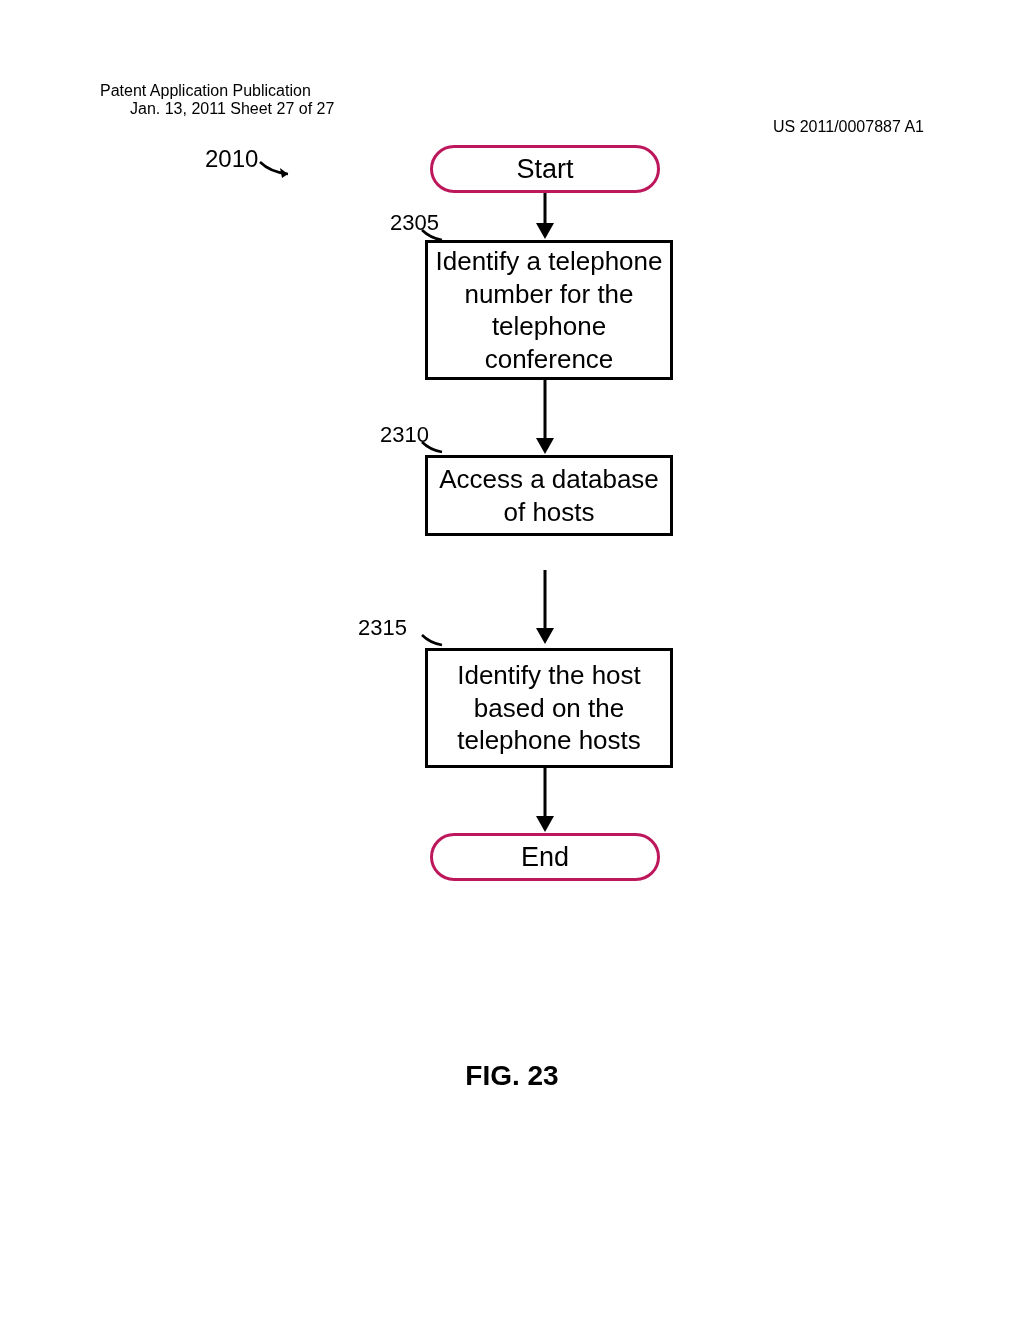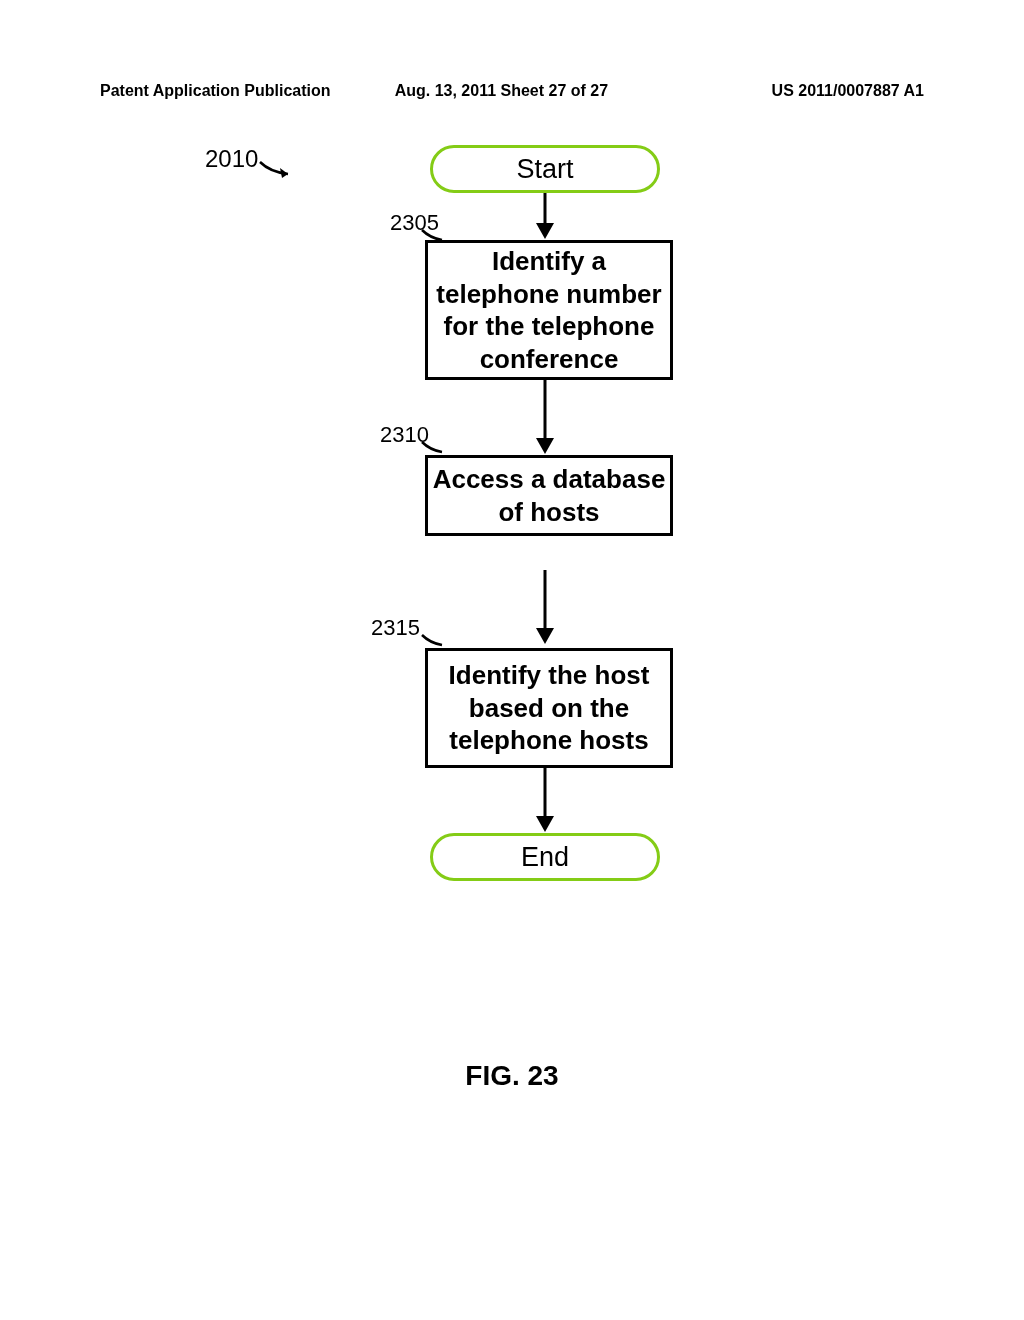--- a/index.html
+++ b/index.html
@@ -15,21 +15,22 @@
     position: relative;
   }
   .header {
     position: absolute;
     top: 82px;
     left: 0;
     right: 0;
     display: flex;
     padding: 0 100px;
     font-size: 16px;
-    font-weight: bold;
+    font-weight: normal;
+    flex-direction: column;
   }
   .header-left {
     flex: 1;
     text-align: left;
   }
   .header-center {
     flex: 1;
     text-align: left;
     padding-left: 30px;
   }
@@ -58,34 +59,34 @@
   .ref-box {
     position: absolute;
     font-size: 22px;
     font-weight: normal;
   }
   .ref-arrow {
     position: absolute;
   }
   .terminal-box {
     position: absolute;
-    border: 3px solid #84cc16;
+    border: 3px solid #be185d;
     border-radius: 30px;
     font-size: 27px;
     font-weight: normal;
     display: flex;
     align-items: center;
     justify-content: center;
     background: white;
   }
   .process-box {
     position: absolute;
     border: 3px solid black;
     font-size: 26px;
-    font-weight: bold;
+    font-weight: normal;
     display: flex;
     align-items: center;
     justify-content: center;
     text-align: center;
     background: white;
     line-height: 1.25;
   }
   .arrow-line {
     position: absolute;
     width: 3px;
@@ -111,21 +112,21 @@
     text-align: center;
     font-size: 28px;
     font-weight: bold;
   }
 </style>
 </head>
 <body>
 
 <div class="header">
   <div class="header-left">Patent Application Publication</div>
-  <div class="header-center">Aug. 13, 2011  Sheet 27 of 27</div>
+  <div class="header-center">Jan. 13, 2011  Sheet 27 of 27</div>
   <div class="header-right">US 2011/0007887 A1</div>
 </div>
 
 <div class="flowchart">
 
   <div class="ref-2010">2010</div>
   <svg class="ref-2010-arrow" width="40" height="20" viewBox="0 0 40 20">
     <path d="M 2 2 Q 12 12 30 14" stroke="black" stroke-width="2.5" fill="none"></path>
     <polygon points="30,14 22,8 24,18" fill="black"></polygon>
   </svg>
@@ -160,21 +161,21 @@
 
   <div class="process-box" style="left:425px; top:315px; width:248px; height:81px;">
     <span>Access a database of hosts</span>
   </div>
 
   <div style="position:absolute; left:545px; top:430px; width:0; height:0;">
     <div class="arrow-line" style="top:0; height:62px;"></div>
     <div class="arrow-head" style="top:58px;"></div>
   </div>
 
-  <div class="ref-box" style="top:475px; left:371px;">2315</div>
+  <div class="ref-box" style="top:475px; left:358px;">2315</div>
   <svg class="ref-arrow" style="top:493px; left:420px;" width="28" height="18" viewBox="0 0 28 18">
     <path d="M 2 2 Q 10 10 22 12" stroke="black" stroke-width="2.5" fill="none"></path>
   </svg>
 
   <div class="process-box" style="left:425px; top:508px; width:248px; height:120px;">
     <span>Identify the host based on the telephone hosts</span>
   </div>
 
   <div style="position:absolute; left:545px; top:628px; width:0; height:0;">
     <div class="arrow-line" style="top:0; height:52px;"></div>

